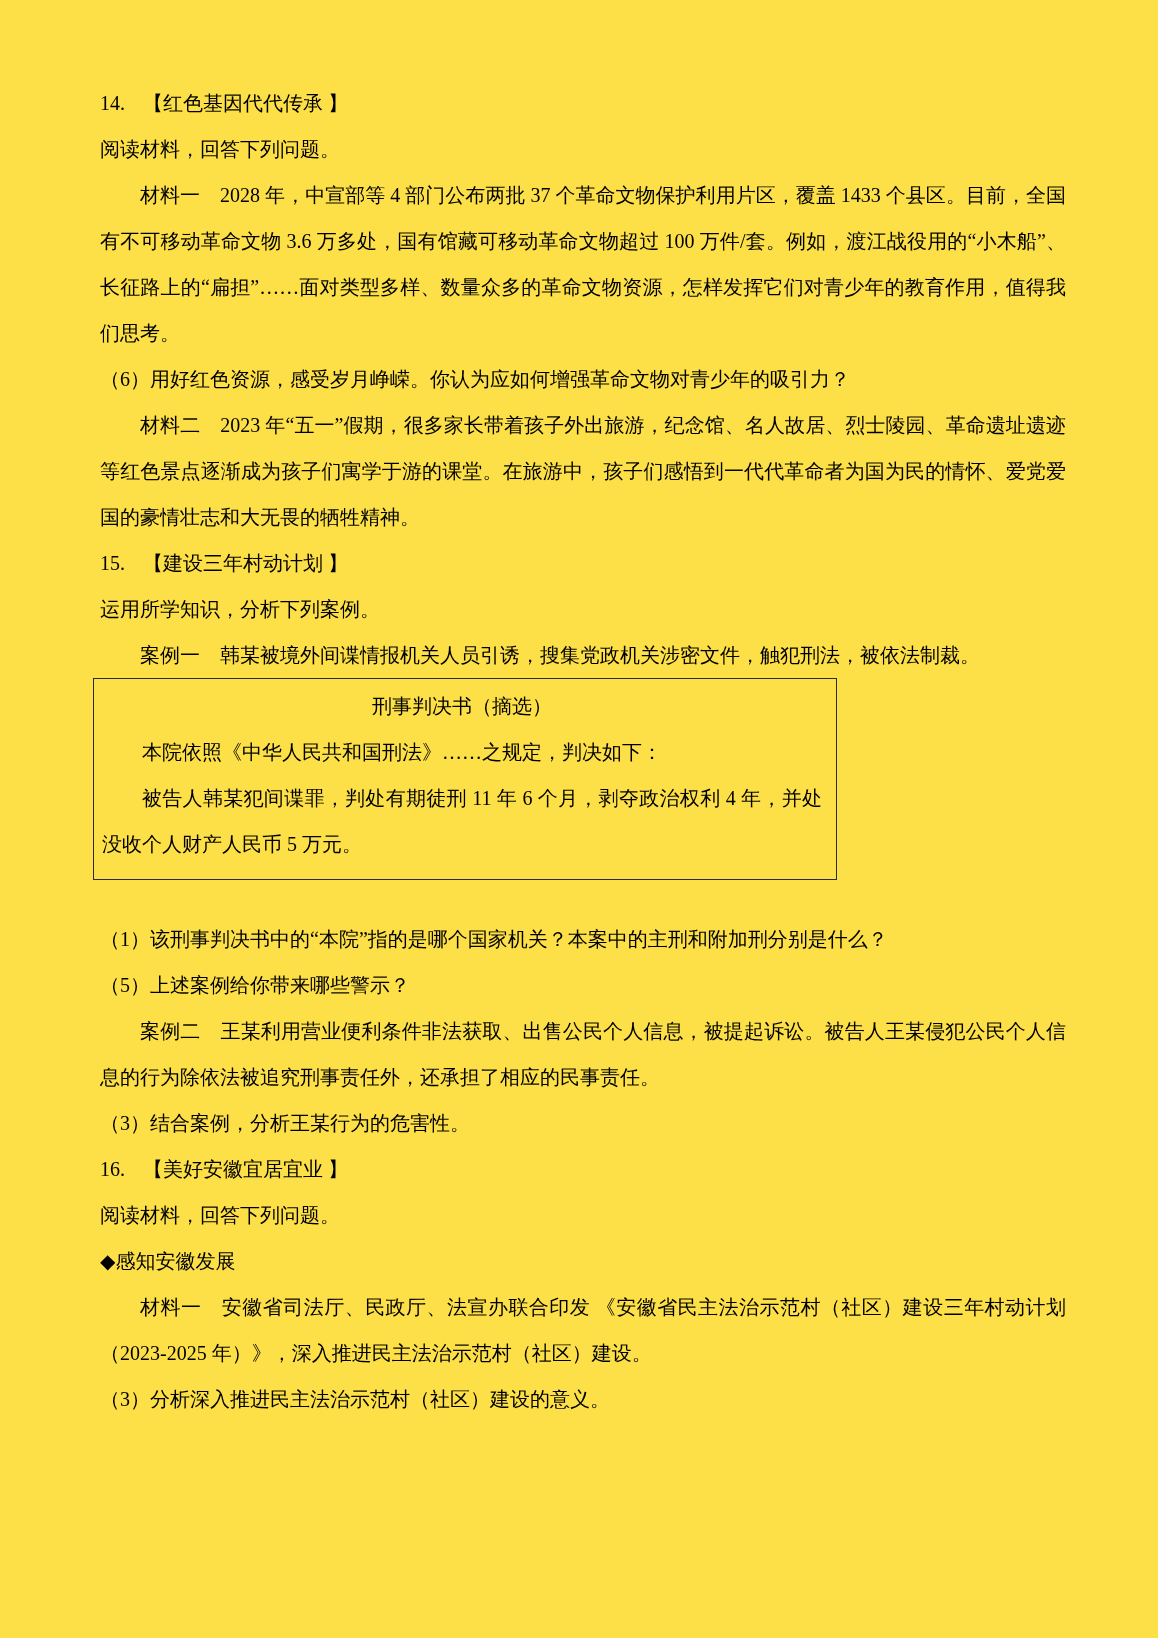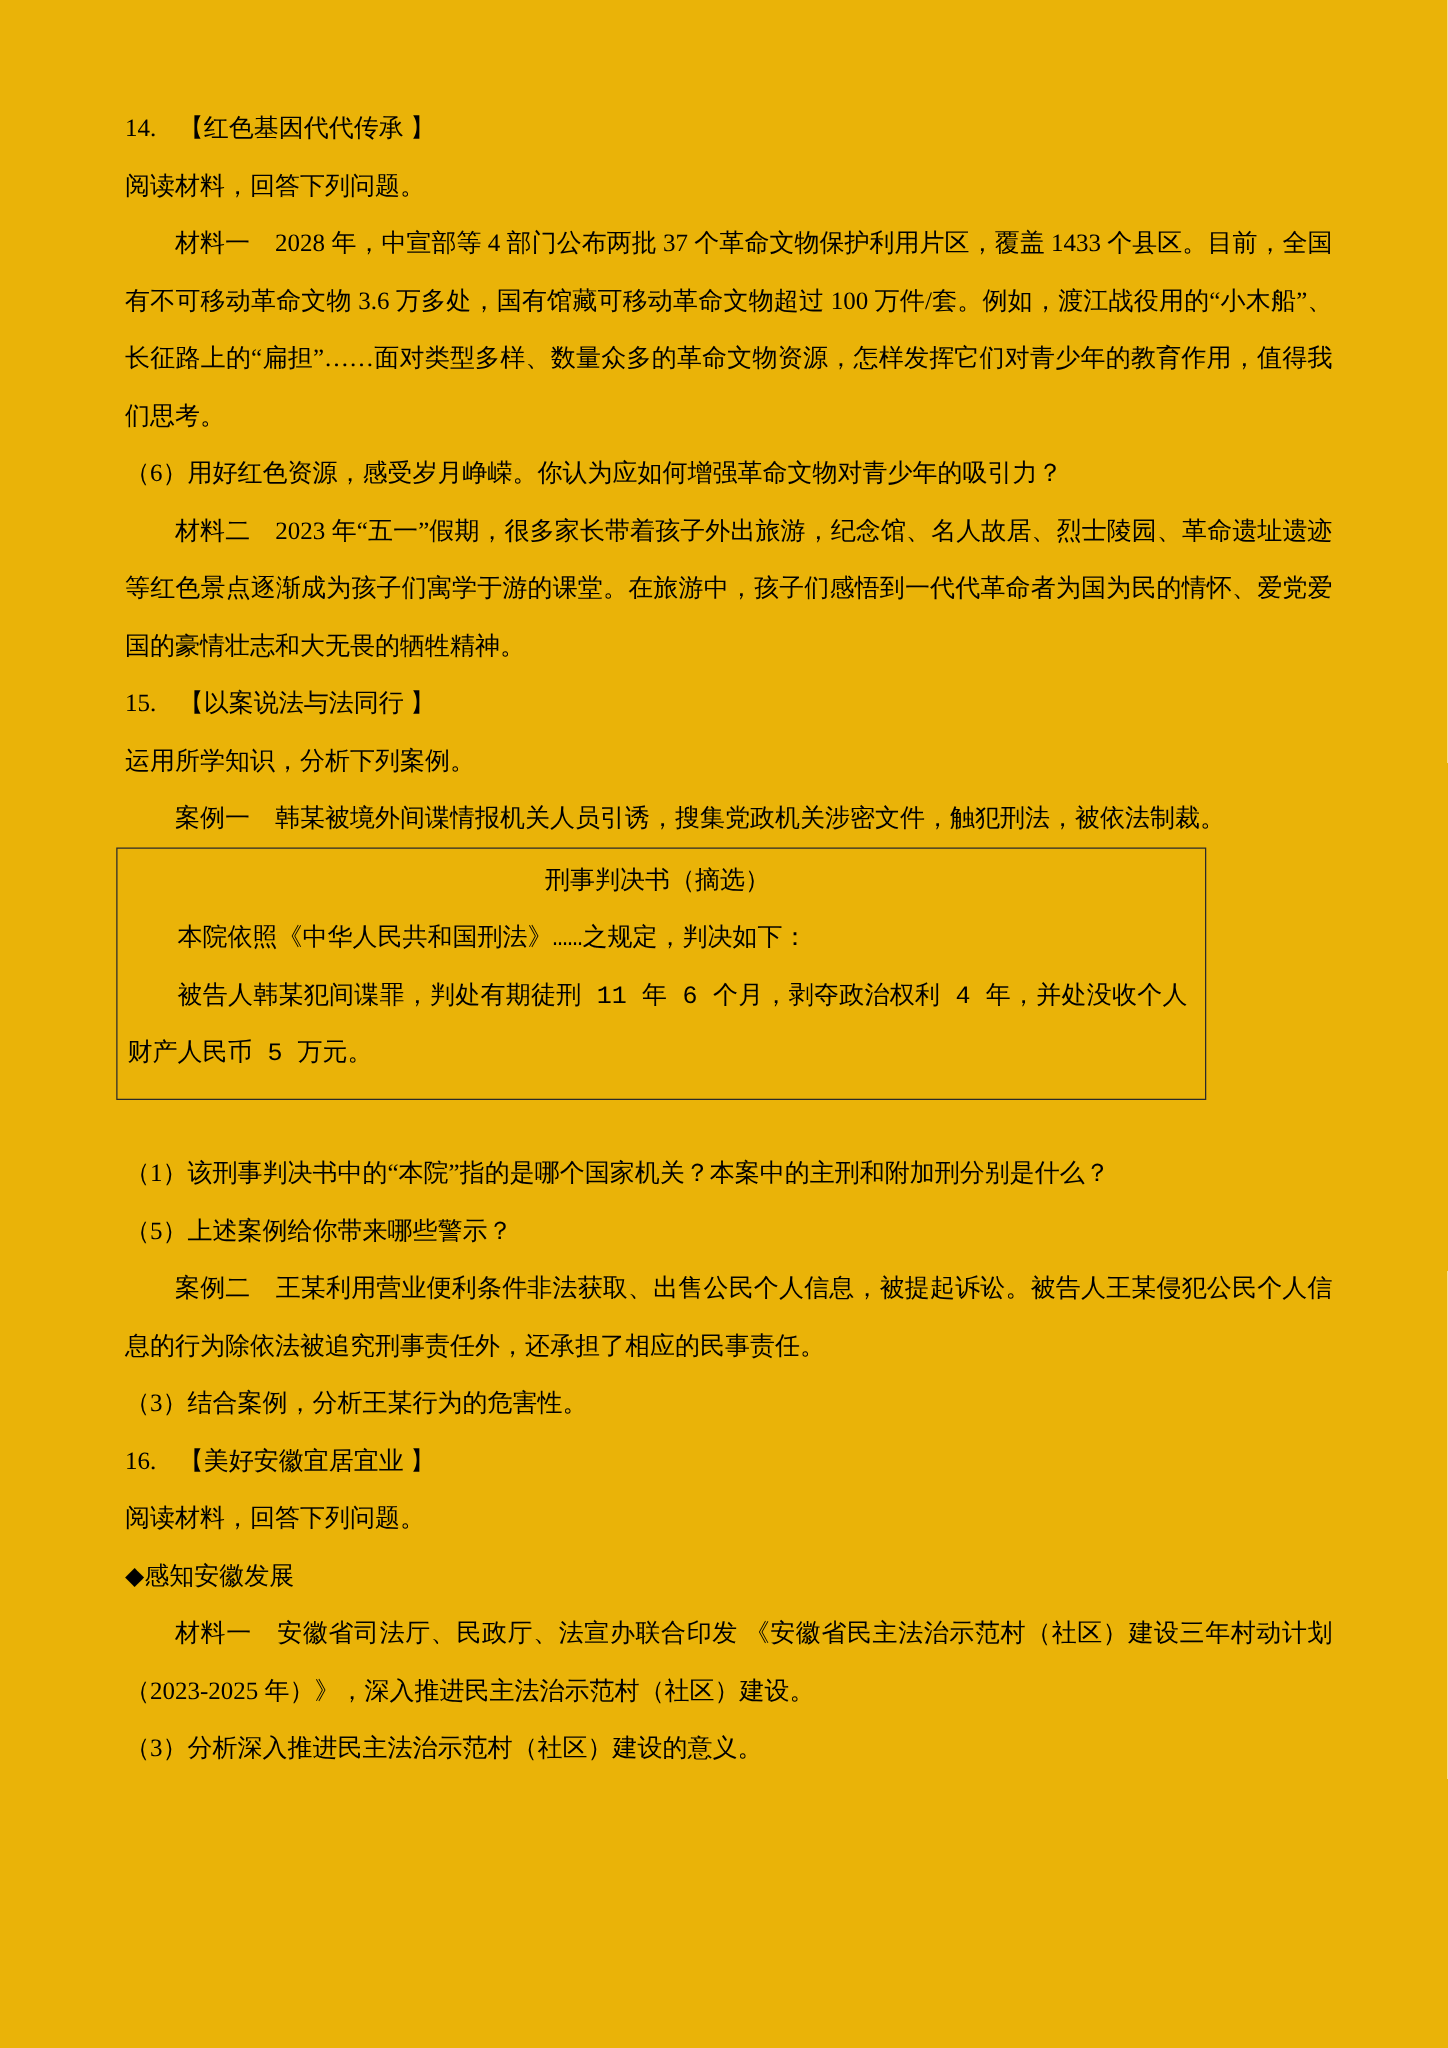--- a/index.html
+++ b/index.html
@@ -7,39 +7,38 @@
   body {
     width: 1158px;
     height: 1638px;
     font-family: "Liberation Serif", "DejaVu Serif", serif;
     color: #000000;
     position: relative;
   }
   .page {
     width: 1158px;
     height: 1638px;
-    background: #eab308;
+    background: #fde047;
     padding: 80px 92px 0 100px;
     overflow: hidden;
   }
   .line {
     font-size: 20px;
     line-height: 46px;
     text-align: justify;
     margin: 0;
   }
   .indent { text-indent: 2em; }
   .q-number { display: inline-block; }
   .q-title { margin-left: 18px; }
   .verdict-box {
-    width: 872px;
+    width: 744px;
     margin: 0 0 36px -7px;
     border: 1px solid #2b2b2b;
     padding: 4px 14px 12px 8px;
-    font-family: Liberation Mono, monospace;
   }
   .verdict-title {
     font-size: 20px;
     line-height: 46px;
     text-align: center;
   }
 </style>
 </head>
 <body>
 
@@ -47,21 +46,21 @@
 
   <div class="line">
     <span class="q-number">14.</span><span class="q-title">【红色基因代代传承 】</span>
   </div>
   <p class="line">阅读材料，回答下列问题。</p>
   <p class="line indent">材料一　2028 年，中宣部等 4 部门公布两批 37 个革命文物保护利用片区，覆盖 1433 个县区。目前，全国有不可移动革命文物 3.6 万多处，国有馆藏可移动革命文物超过 100 万件/套。例如，渡江战役用的“小木船”、长征路上的“扁担”……面对类型多样、数量众多的革命文物资源，怎样发挥它们对青少年的教育作用，值得我们思考。</p>
   <p class="line">（6）用好红色资源，感受岁月峥嵘。你认为应如何增强革命文物对青少年的吸引力？</p>
   <p class="line indent">材料二　2023 年“五一”假期，很多家长带着孩子外出旅游，纪念馆、名人故居、烈士陵园、革命遗址遗迹等红色景点逐渐成为孩子们寓学于游的课堂。在旅游中，孩子们感悟到一代代革命者为国为民的情怀、爱党爱国的豪情壮志和大无畏的牺牲精神。</p>
 
   <div class="line">
-    <span class="q-number">15.</span><span class="q-title">【以案说法与法同行 】</span>
+    <span class="q-number">15.</span><span class="q-title">【建设三年村动计划 】</span>
   </div>
   <p class="line">运用所学知识，分析下列案例。</p>
   <p class="line indent">案例一　韩某被境外间谍情报机关人员引诱，搜集党政机关涉密文件，触犯刑法，被依法制裁。</p>
 
   <div class="verdict-box">
     <div class="verdict-title">刑事判决书（摘选）</div>
     <p class="line indent">本院依照《中华人民共和国刑法》……之规定，判决如下：</p>
     <p class="line indent">被告人韩某犯间谍罪，判处有期徒刑 11 年 6 个月，剥夺政治权利 4 年，并处没收个人财产人民币 5 万元。</p>
   </div>
 

